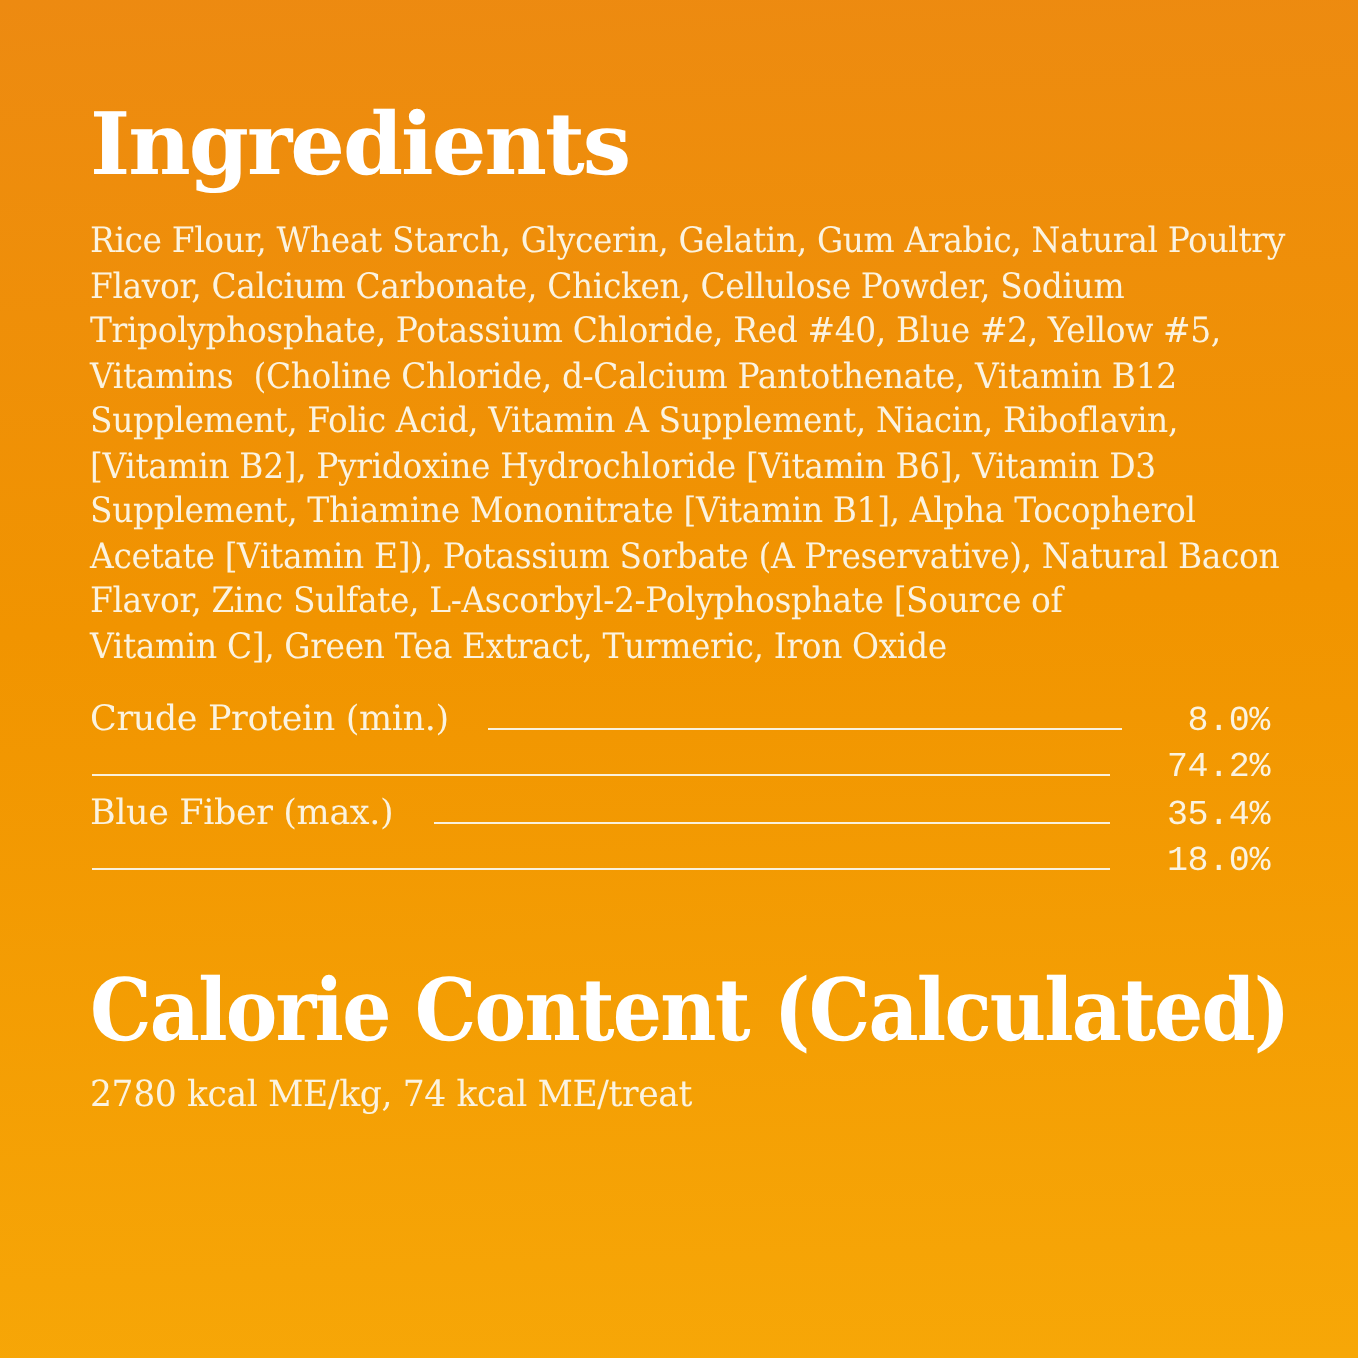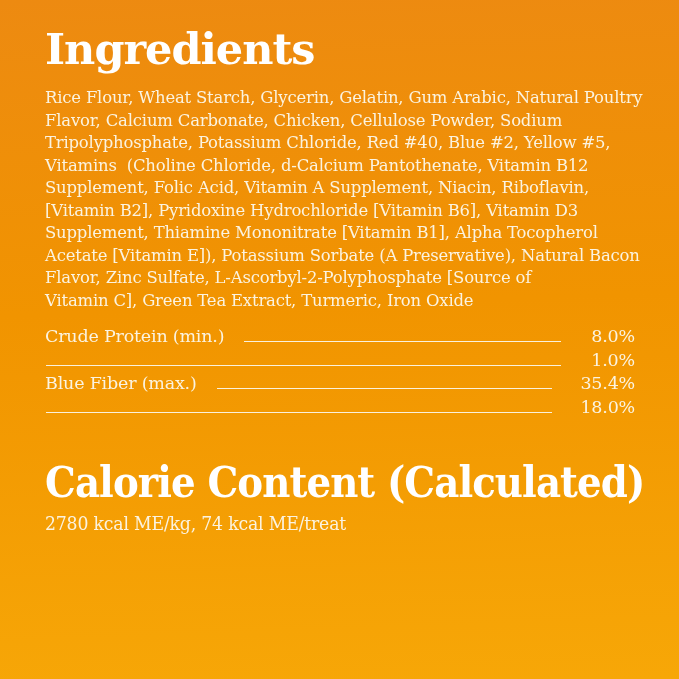--- a/index.html
+++ b/index.html
@@ -12,21 +12,21 @@
     overflow: hidden;
     font-family: "DejaVu Serif", serif;
     background: linear-gradient(178deg, #ED8A11 0%, #F19400 45%, #F7A707 100%);
   }
   .label-panel {
     position: absolute;
     top: 0; left: 0;
     width: 679px;
     height: 679px;
     box-sizing: border-box;
-    padding: 28px 44px 0 45px;
+    padding: 52px 44px 0 45px;
   }
   .section-heading {
     margin: 0;
     font-family: "DejaVu Serif", serif;
     font-weight: 700;
     font-size: 43px;
     line-height: 1.0;
     letter-spacing: -1px;
     color: #FFFFFF;
     white-space: nowrap;
@@ -67,20 +67,21 @@
   }
   .ga-leader {
     flex: 1;
     border-bottom: 1.5px solid #FAF1DC;
     margin: 0 9px 0 1px;
   }
   .ga-value {
     white-space: nowrap;
     text-align: right;
     min-width: 46px;
+    font-family: Liberation Mono, monospace;
   }
   .calorie-heading {
     margin-top: 41px;
   }
   .calorie-values {
     margin-top: 9px;
     font-size: 18px;
     line-height: 22px;
     letter-spacing: -0.2px;
     color: #FBF3E0;
@@ -111,21 +112,21 @@
 
 
   <div class="ga-table">
     <div class="ga-row">
       <span class="ga-label">Crude Protein (min.)</span>
       <span class="ga-leader"></span>
       <span class="ga-value">8.0%</span>
     </div>
     <div class="ga-row">
       <span class="ga-leader"></span>
-      <span class="ga-value">1.0%</span>
+      <span class="ga-value">74.2%</span>
     </div>
     <div class="ga-row">
       <span class="ga-label">Blue Fiber (max.)</span>
       <span class="ga-leader"></span>
       <span class="ga-value">35.4%</span>
     </div>
     <div class="ga-row">
       <span class="ga-leader"></span>
       <span class="ga-value">18.0%</span>
     </div>

